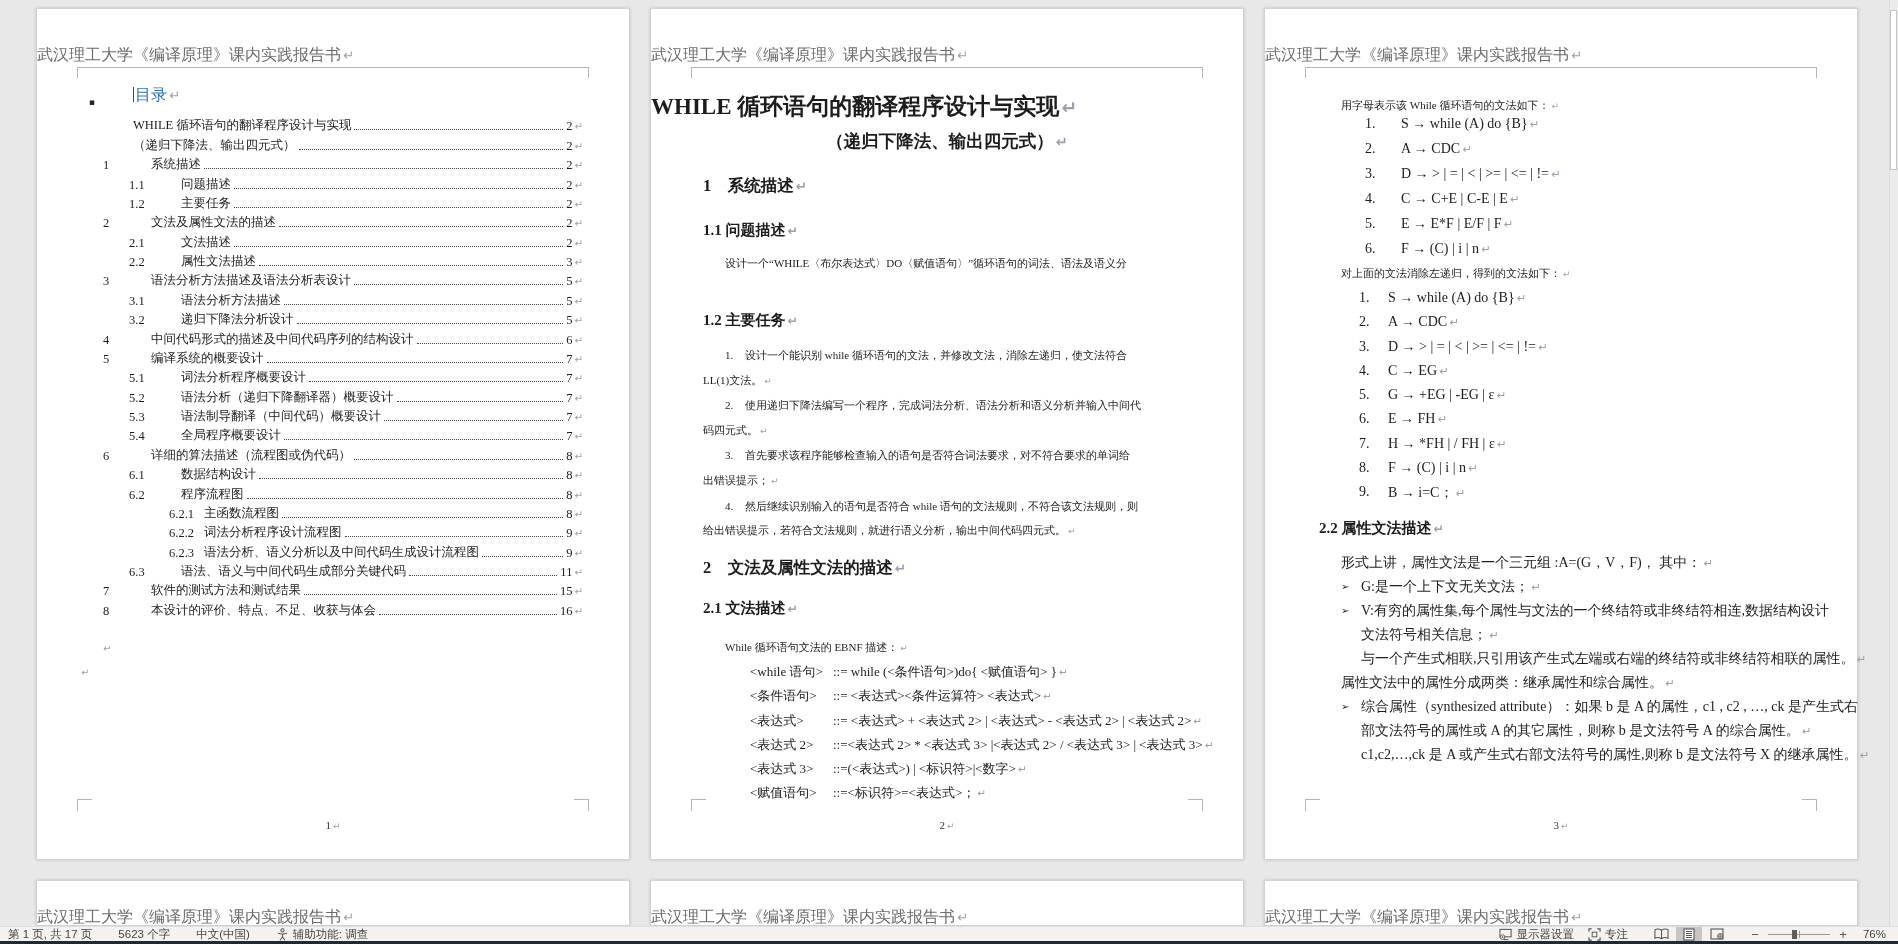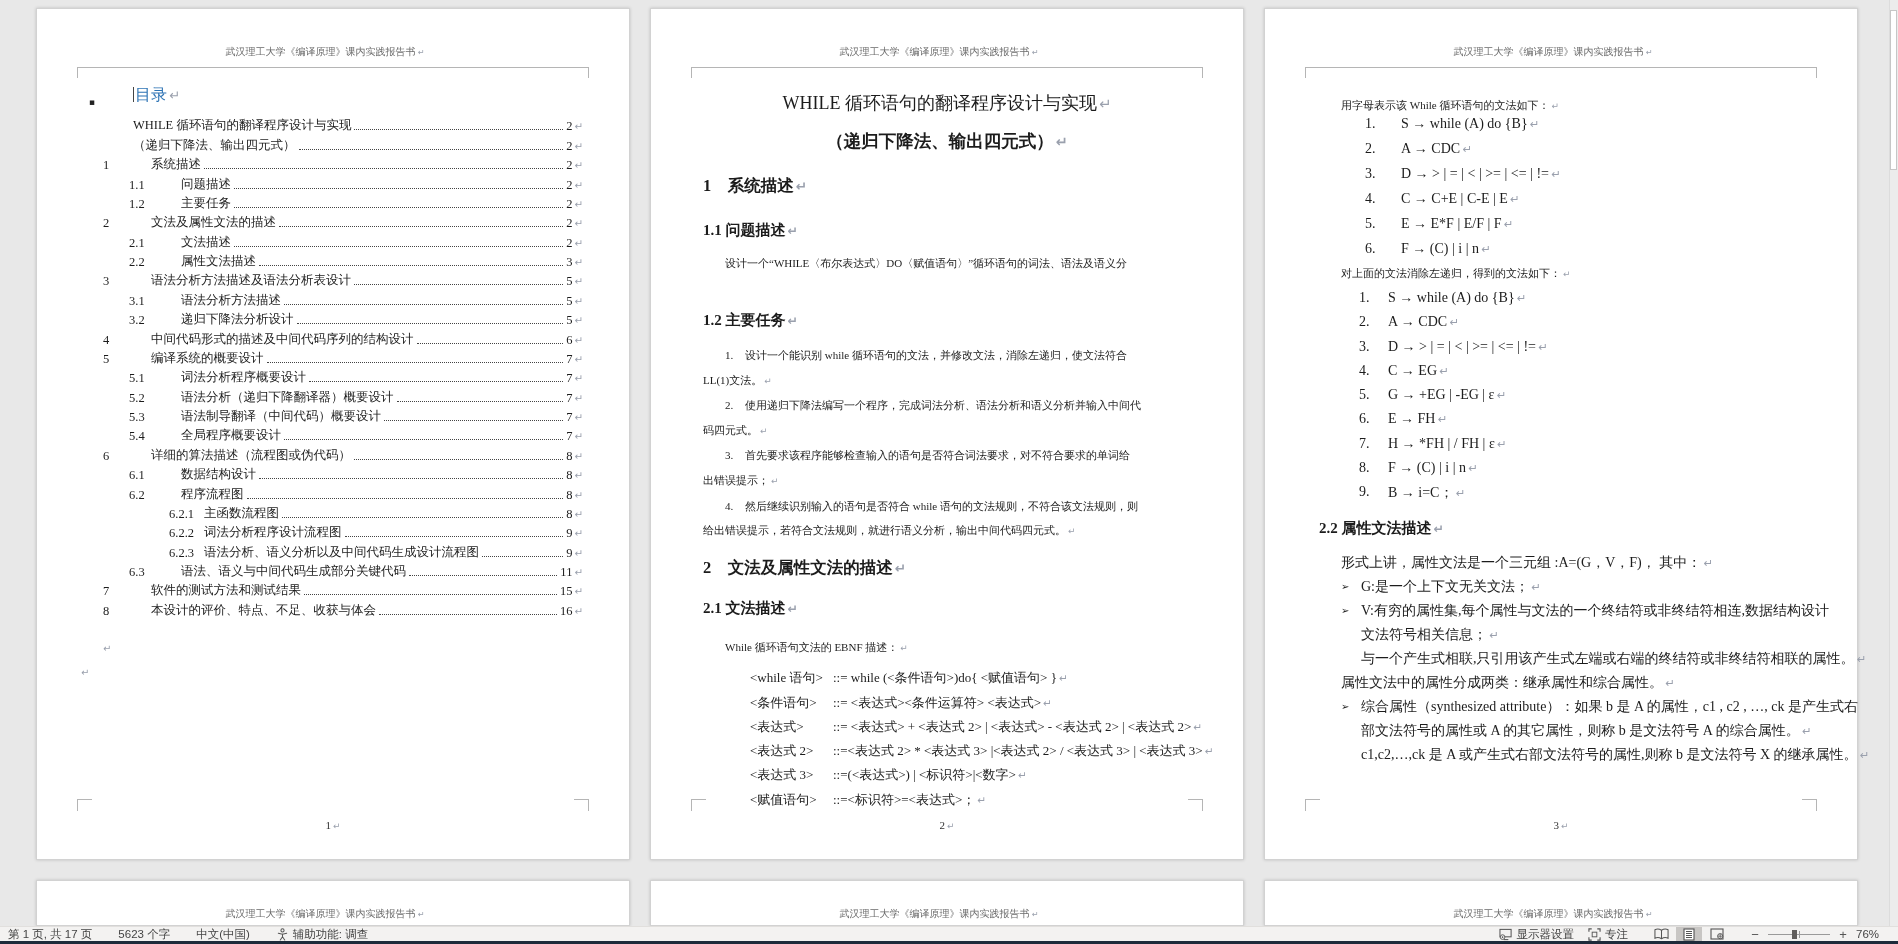--- a/index.html
+++ b/index.html
@@ -13,22 +13,22 @@
   .page{
     position:absolute;top:8px;width:594px;height:852px;background:#fff;
     border:1px solid #d2d2d2;box-shadow:0 0 3px rgba(0,0,0,.18);
     box-sizing:border-box;
   }
   .page.partial{top:880px;height:46px;overflow:hidden}
   #page1{left:36px}#page2{left:650px}#page3{left:1264px}
   #page1b{left:36px}#page2b{left:650px}#page3b{left:1264px}
 
   .pg-header{
-    position:absolute;top:36px;left:0;right:16px;text-align:center;
-    font-size:10px;color:#6b6b6b;white-space:nowrap;
+    position:absolute;top:36px;left:0;right:16px;text-align:left;
+    font-size:16px;color:#6b6b6b;white-space:nowrap;
   }
   .partial .pg-header{top:26px}
   .pg-footer{
     position:absolute;top:810px;left:0;right:0;text-align:center;
     font-size:11px;color:#333;
   }
   
   .tb{position:absolute;left:40px;right:40px;top:58px;border-top:1px solid #b5b5b5}
   .tb::before,.tb::after{content:"";position:absolute;top:0;width:1px;height:10px;background:#b5b5b5}
   .tb::before{left:0}.tb::after{right:0}
@@ -52,31 +52,31 @@
   .toc-row[data-level="2"] .toc-num{width:52px}
   .toc-row[data-level="3"]{padding-left:80px}
   .toc-row[data-level="3"] .toc-num{width:35px}
   .toc-label{flex:0 0 auto}
   .toc-dots{flex:1 1 auto;border-bottom:1.6px dotted #444;margin:0 3px 4px 3px;min-width:8px}
   .toc-page{flex:0 0 auto}
   .stray{position:absolute;font-size:12px}
 
   
   .content{position:absolute;left:52px;right:52px}
-  .doc-title{position:absolute;left:0;right:0;top:82px;text-align:center;font-size:18px;font-weight:normal;white-space:nowrap}
+  .doc-title{position:absolute;left:0;right:0;top:82px;text-align:left;font-size:23px;font-weight:bold;white-space:nowrap}
   .doc-subtitle{position:absolute;left:0;right:0;top:120px;text-align:center;font-size:17.5px;font-weight:bold;white-space:nowrap}
   .h1{position:absolute;left:52px;font-size:16.5px;font-weight:bold;white-space:nowrap}
   .h2{position:absolute;left:52px;font-size:15px;font-weight:bold;white-space:nowrap}
   .body-line{font-size:11px;line-height:24.6px;white-space:nowrap}
   .ind{padding-left:22px}
   .tasks .num{display:inline-block;width:20px;text-align:left}
 
   
   .ebnf{position:absolute;left:52px;right:30px;top:654px;font-size:13px}
-  .ebnf-row{display:flex;height:24.3px;align-items:flex-end;white-space:nowrap;padding-left:47px}
+  .ebnf-row{display:flex;height:24.3px;align-items:flex-start;white-space:nowrap;padding-left:47px}
   .ebnf-lhs{width:83px;flex:0 0 auto}
   .ebnf-rhs{flex:0 0 auto}
 
   
   #page3 .content{left:76px;right:40px}
   #page3 .h2{left:54px}
   .glist{position:absolute;left:76px;right:30px;font-size:14px}
   .g-row{display:flex;white-space:nowrap}
   #g1 .g-row{height:25px;padding-left:24px}
   #g1 .g-num{width:36px;flex:0 0 auto}
@@ -98,21 +98,21 @@
   .sb-item{display:flex;align-items:center;gap:4px;cursor:default}
   .viewbtns{display:flex;align-items:center;gap:2px;margin:0 6px}
   .viewbtn{width:26px;height:15px;display:flex;align-items:center;justify-content:center}
   .viewbtn.active{background:#c8c6c4}
   .zoomwrap{display:flex;align-items:center;gap:8px}
   .zminus,.zplus{font-size:13px;color:#555;width:10px;text-align:center}
   .ztrack{position:relative;width:62px;height:15px}
   .ztrack .line{position:absolute;left:0;right:0;top:7px;height:1px;background:#9a9a9a}
   .ztrack .tick{position:absolute;left:50%;top:4px;width:1px;height:7px;background:#9a9a9a}
   .ztrack .thumb{position:absolute;left:38%;top:3px;width:5px;height:9px;background:#605e5c}
-  .zlabel{min-width:30px;color:#444}
+  .zlabel{min-width:30px;text-align:right;color:#444}
   .bottom-strip{position:absolute;left:0;top:941px;width:1898px;height:3px;background:#1e2a3a}
 
   
   .scrollbar{position:absolute;right:0;top:0;width:9px;height:926px;background:#ececec;border-left:1px solid #dcdcdc;box-sizing:border-box}
   .scroll-thumb{position:absolute;right:1px;top:10px;width:7px;height:160px;background:#ffffff;border:1px solid #c6c6c6;box-sizing:border-box}
 
   svg{display:block}
 </style>
 </head>
 <body>

